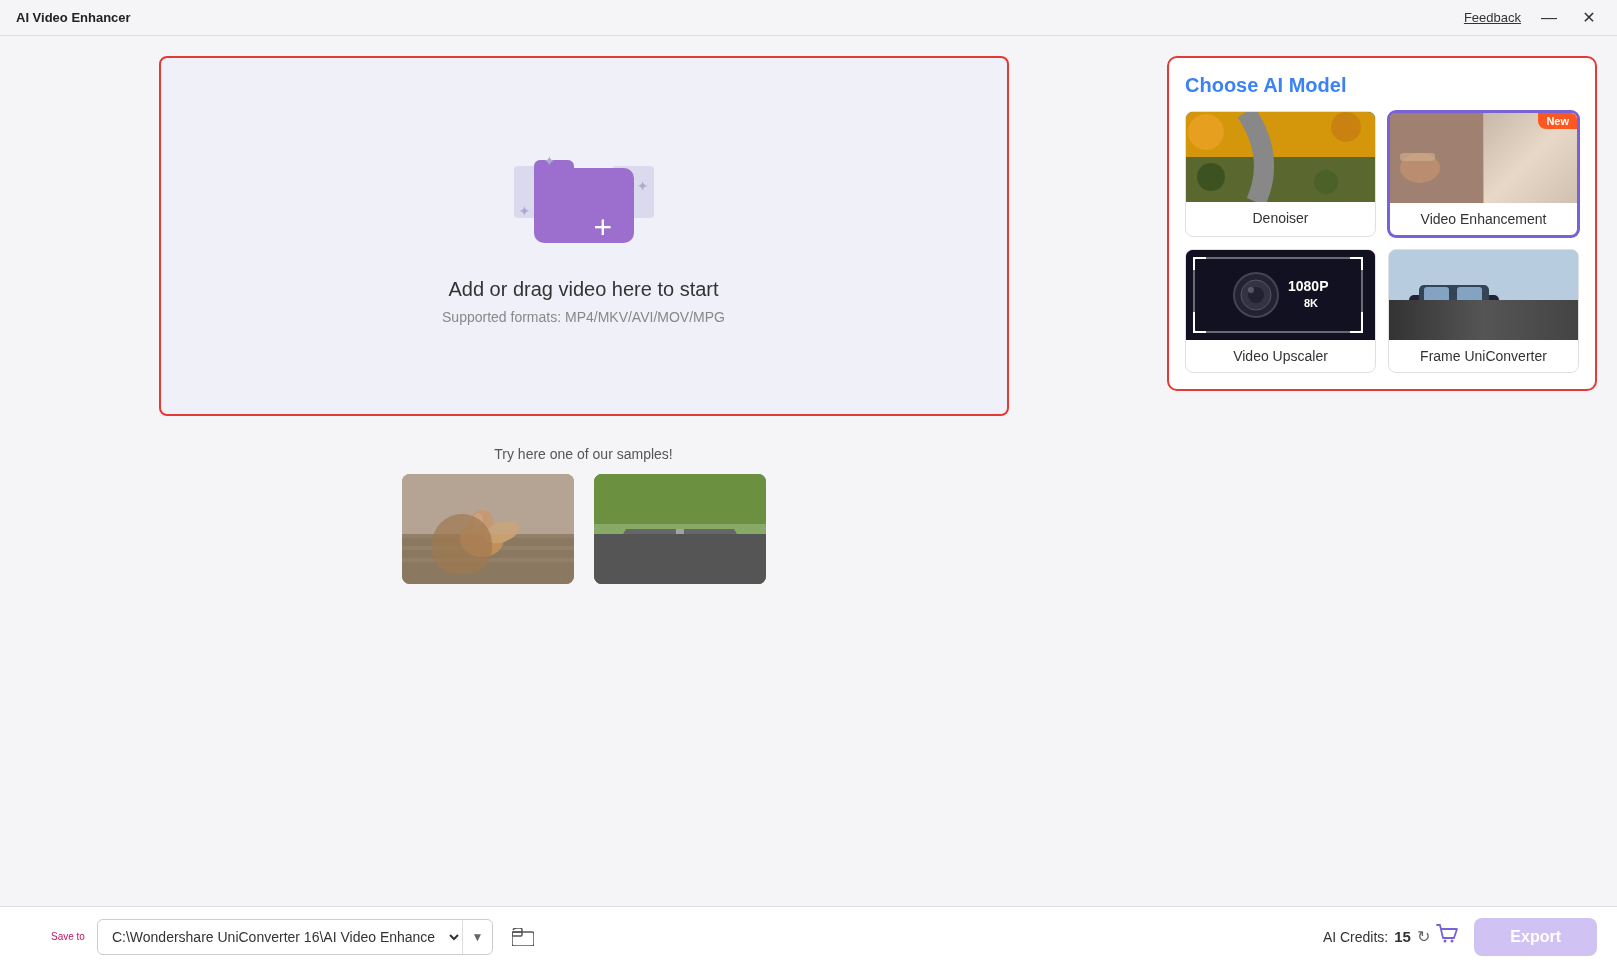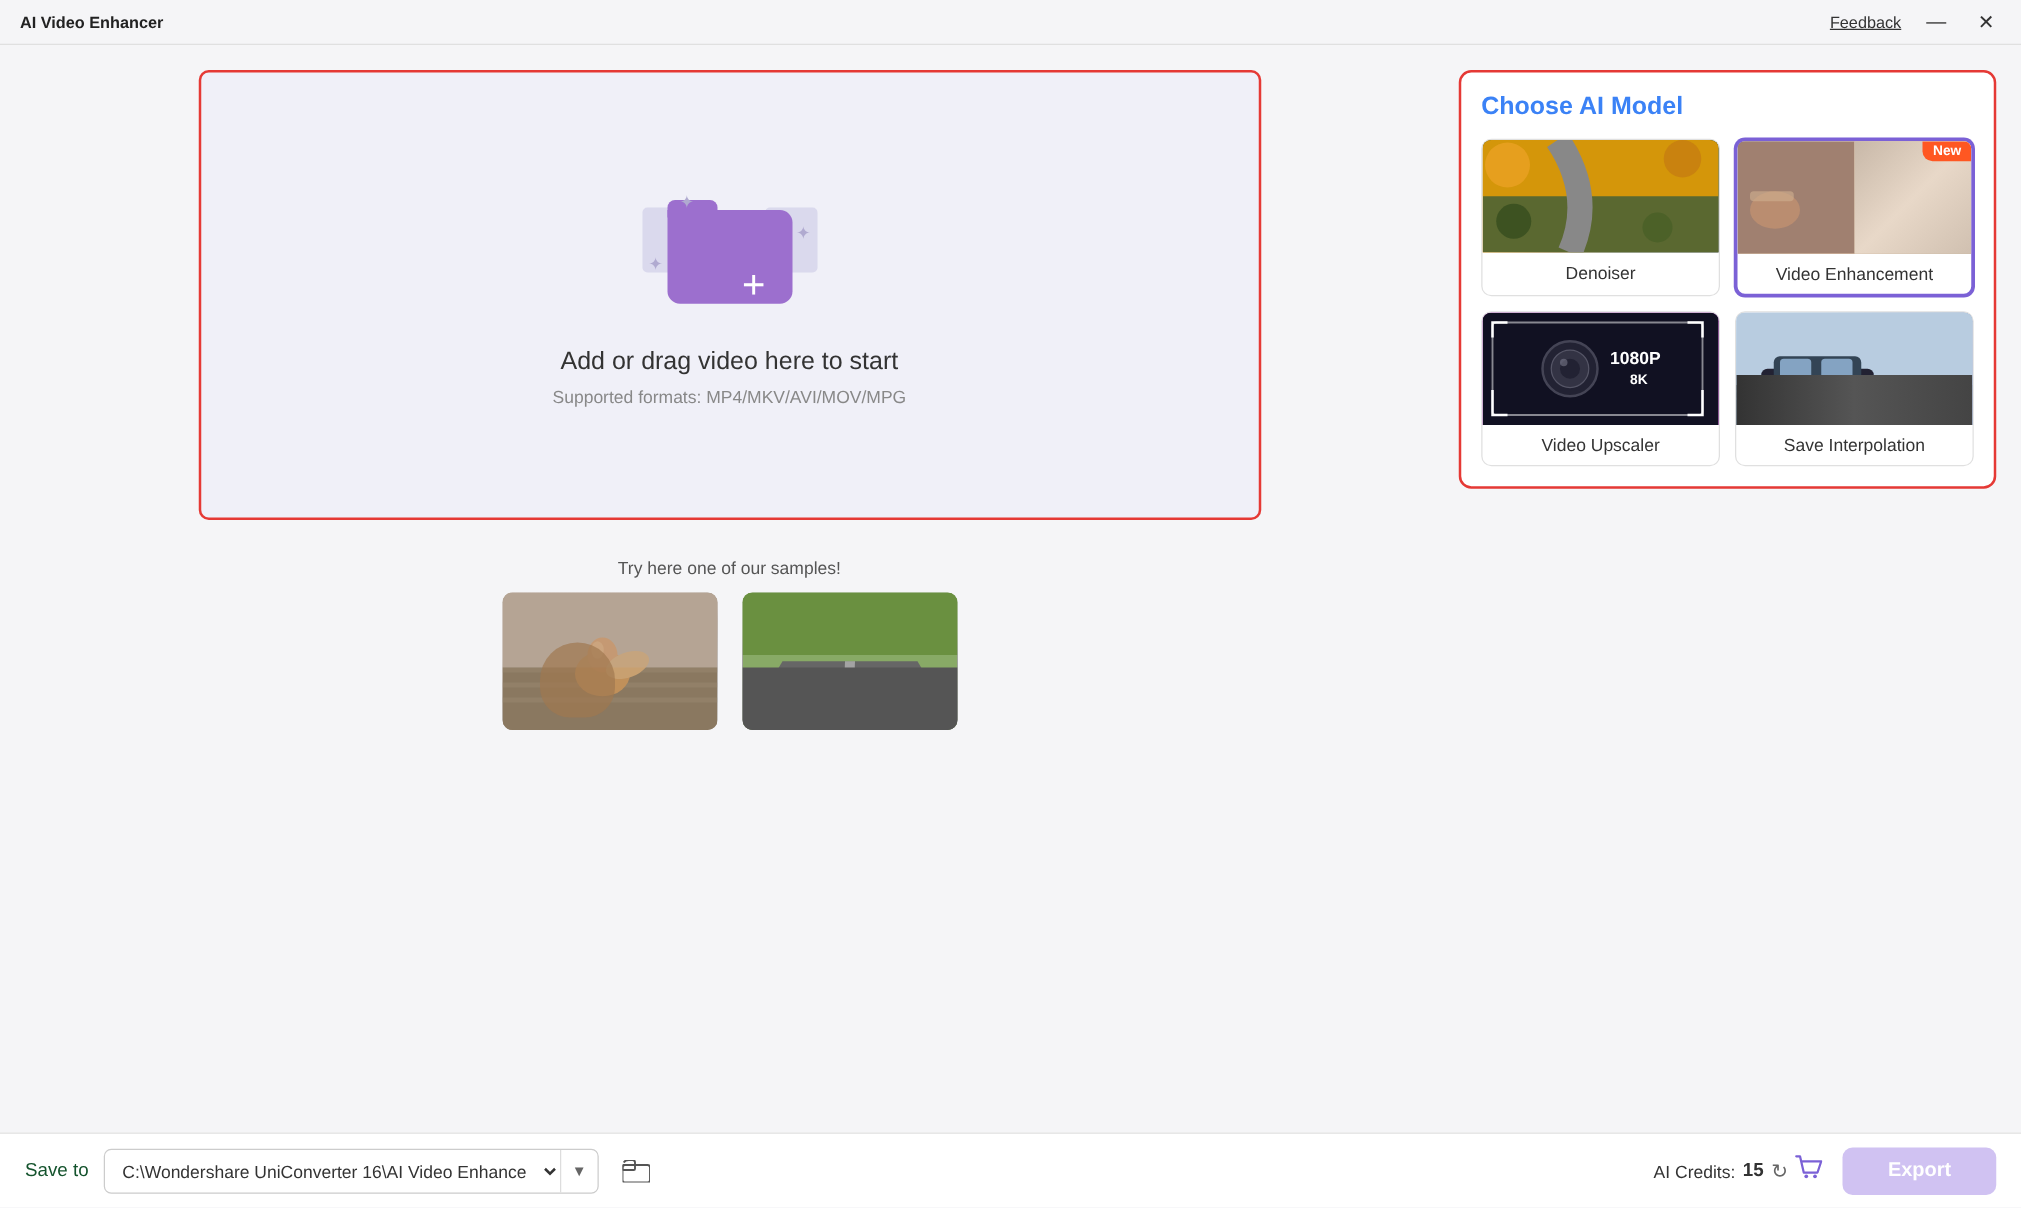--- a/index.html
+++ b/index.html
@@ -323,23 +323,24 @@
       border-top: 1px solid #e0e0e0;
       display: flex;
       align-items: center;
       padding: 0 20px;
       gap: 12px;
       position: absolute;
       bottom: 0; left: 0; right: 0;
     }
 
     .save-to-label {
-      font-size: 15px;
-      color: #14532d;
+      font-size: 10px;
+      color: #be185d;
       white-space: nowrap;
+      margin-left: 31px;
     }
 
     .path-select-wrapper {
       display: flex;
       align-items: center;
       border: 1px solid #ccc;
       border-radius: 6px;
       background: white;
       overflow: hidden;
       height: 36px;
@@ -585,21 +586,21 @@
 
               <circle cx="38" cy="80" r="9" fill="#111"></circle>
               <circle cx="95" cy="80" r="9" fill="#111"></circle>
 
               <rect x="0" y="62" width="25" height="2" fill="#ffffff" opacity="0.3"></rect>
               <rect x="0" y="68" width="18" height="2" fill="#ffffff" opacity="0.3"></rect>
 
               <ellipse cx="110" cy="56" rx="6" ry="4" fill="#ffffaa" opacity="0.8"></ellipse>
             </svg>
           </div>
-          <div class="model-label">Save Interpolation</div>
+          <div class="model-label">Frame UniConverter</div>
         </div>
 
       </div>
     </div>
   </div>
 
 </div>
 
 <div class="bottom-bar">
   <span class="save-to-label">Save to</span>

